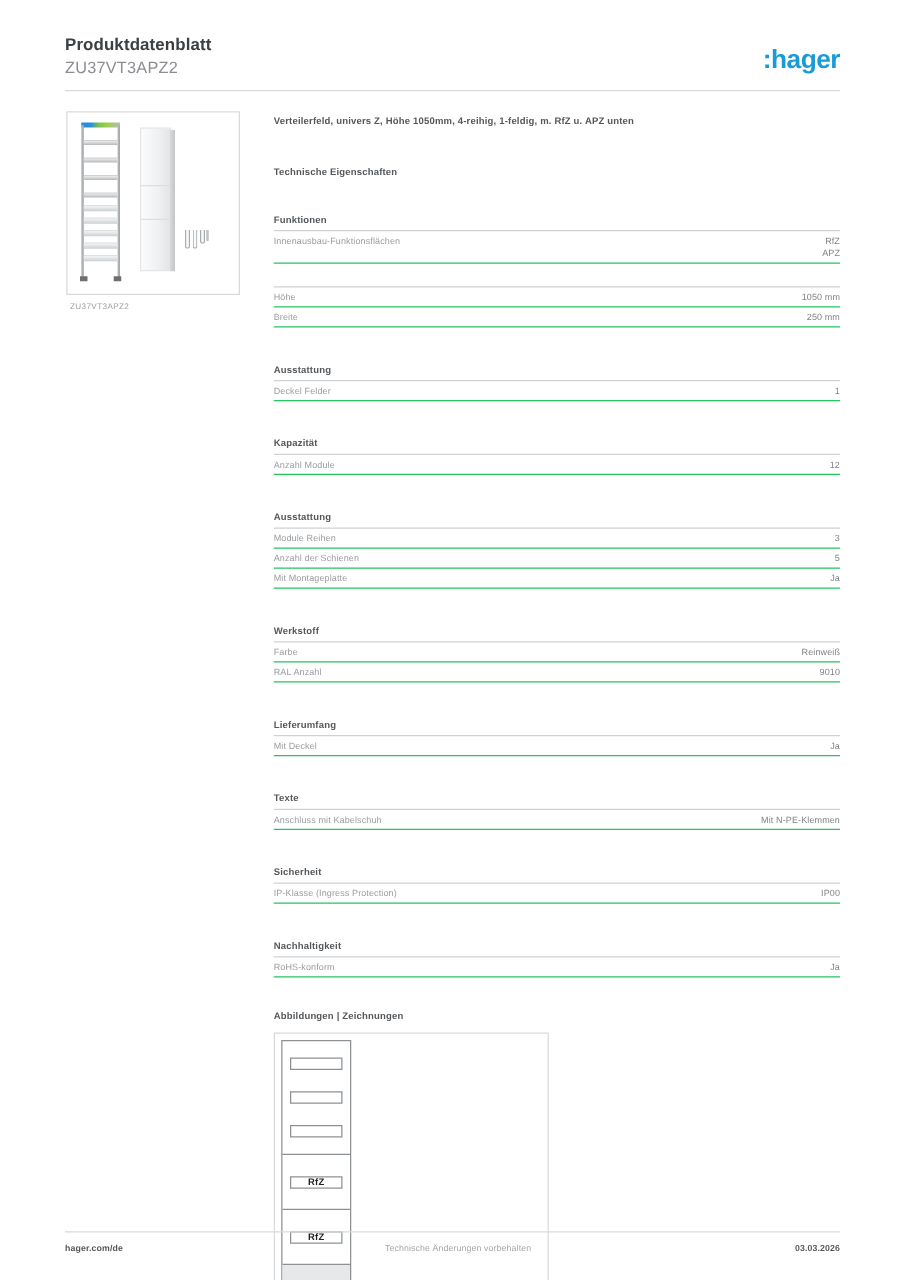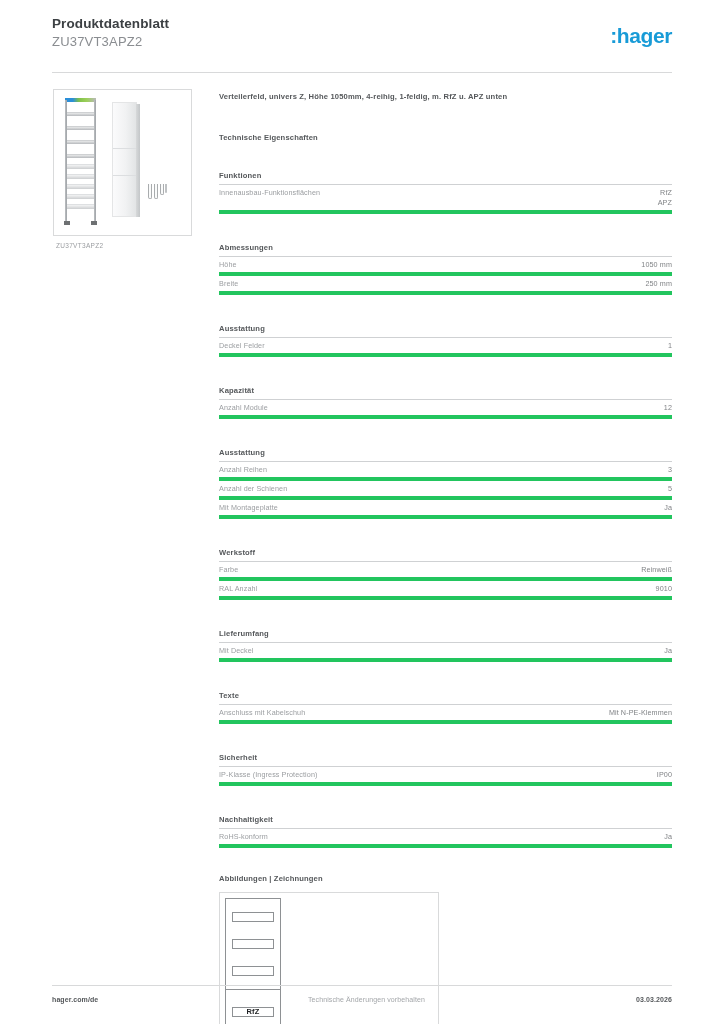--- a/index.html
+++ b/index.html
@@ -17,21 +17,21 @@
     width: 724px;
     height: 1024px;
     background: #ffffff;
     overflow: hidden;
   }
 
   
   .header {
     position: absolute;
     left: 52px;
-    top: 16px;
+    top: 28px;
     width: 620px;
     height: 48px;
   }
   .doc-title {
     font-size: 13.5px;
     font-weight: bold;
     color: #3c4043;
     letter-spacing: 0.1px;
     line-height: 16px;
   }
@@ -194,21 +194,21 @@
     letter-spacing: 0.15px;
     padding-bottom: 3px;
     line-height: 10px;
     margin-top: 29px;
   }
   .spec-rows { border-top: 1px solid #cfd1d3; }
   .spec-row {
     display: flex;
     justify-content: space-between;
     align-items: flex-start;
-    border-bottom: 4px solid #22c55e;
+    border-bottom: 1px solid #22c55e;
     padding: 2.5px 0 2.5px;
     min-height: 13px;
   }
   .spec-label {
     font-size: 7.2px;
     color: #9a9da0;
     letter-spacing: 0.1px;
     line-height: 10px;
   }
   .spec-value {
@@ -362,21 +362,20 @@
           <div class="grp-title">Funktionen</div>
           <div class="spec-rows">
             <div class="spec-row">
               <div class="spec-label">Innenausbau-Funktionsflächen</div>
               <div class="spec-value">RfZ
 APZ</div>
             </div>
           </div>
         </div>
         <div class="spec-group">
-          <div class="grp-title">Abmessungen</div>
           <div class="spec-rows">
             <div class="spec-row">
               <div class="spec-label">Höhe</div>
               <div class="spec-value">1050 mm</div>
             </div>
             <div class="spec-row">
               <div class="spec-label">Breite</div>
               <div class="spec-value">250 mm</div>
             </div>
           </div>
@@ -396,21 +395,21 @@
             <div class="spec-row">
               <div class="spec-label">Anzahl Module</div>
               <div class="spec-value">12</div>
             </div>
           </div>
         </div>
         <div class="spec-group">
           <div class="grp-title">Ausstattung</div>
           <div class="spec-rows">
             <div class="spec-row">
-              <div class="spec-label">Anzahl Reihen</div>
+              <div class="spec-label">Module Reihen</div>
               <div class="spec-value">3</div>
             </div>
             <div class="spec-row">
               <div class="spec-label">Anzahl der Schienen</div>
               <div class="spec-value">5</div>
             </div>
             <div class="spec-row">
               <div class="spec-label">Mit Montageplatte</div>
               <div class="spec-value">Ja</div>
             </div>

